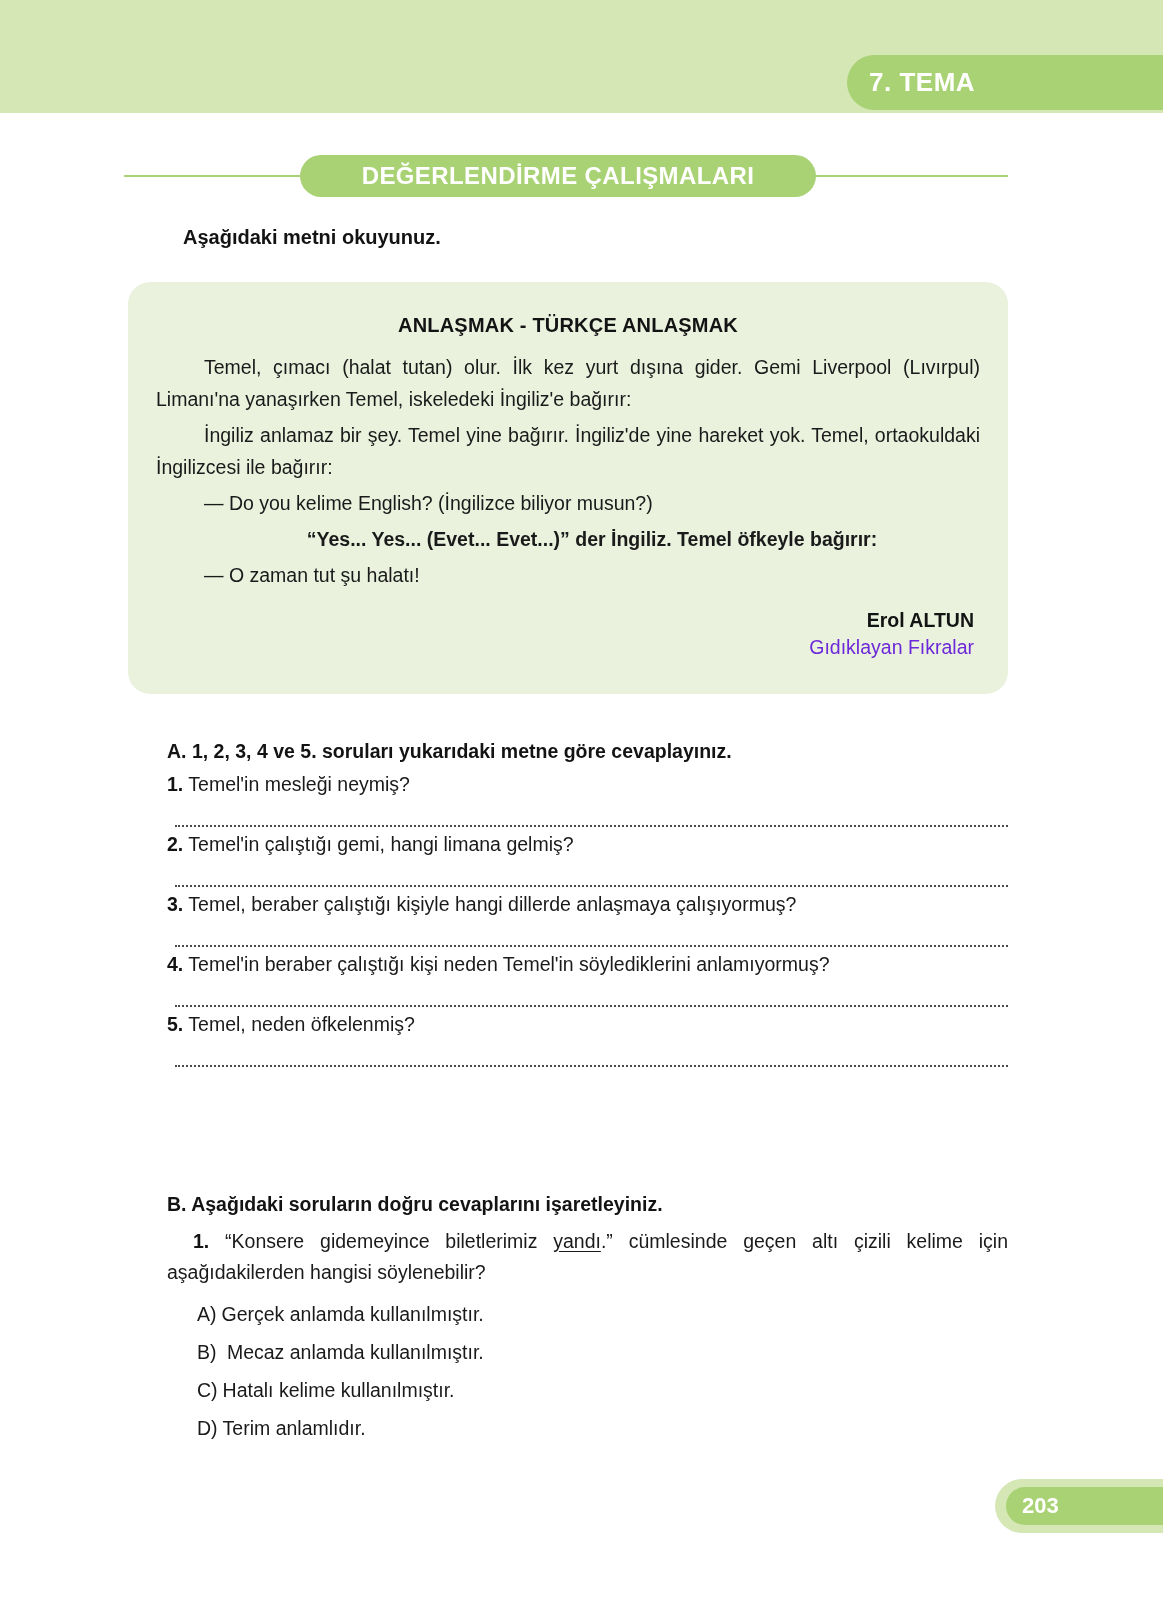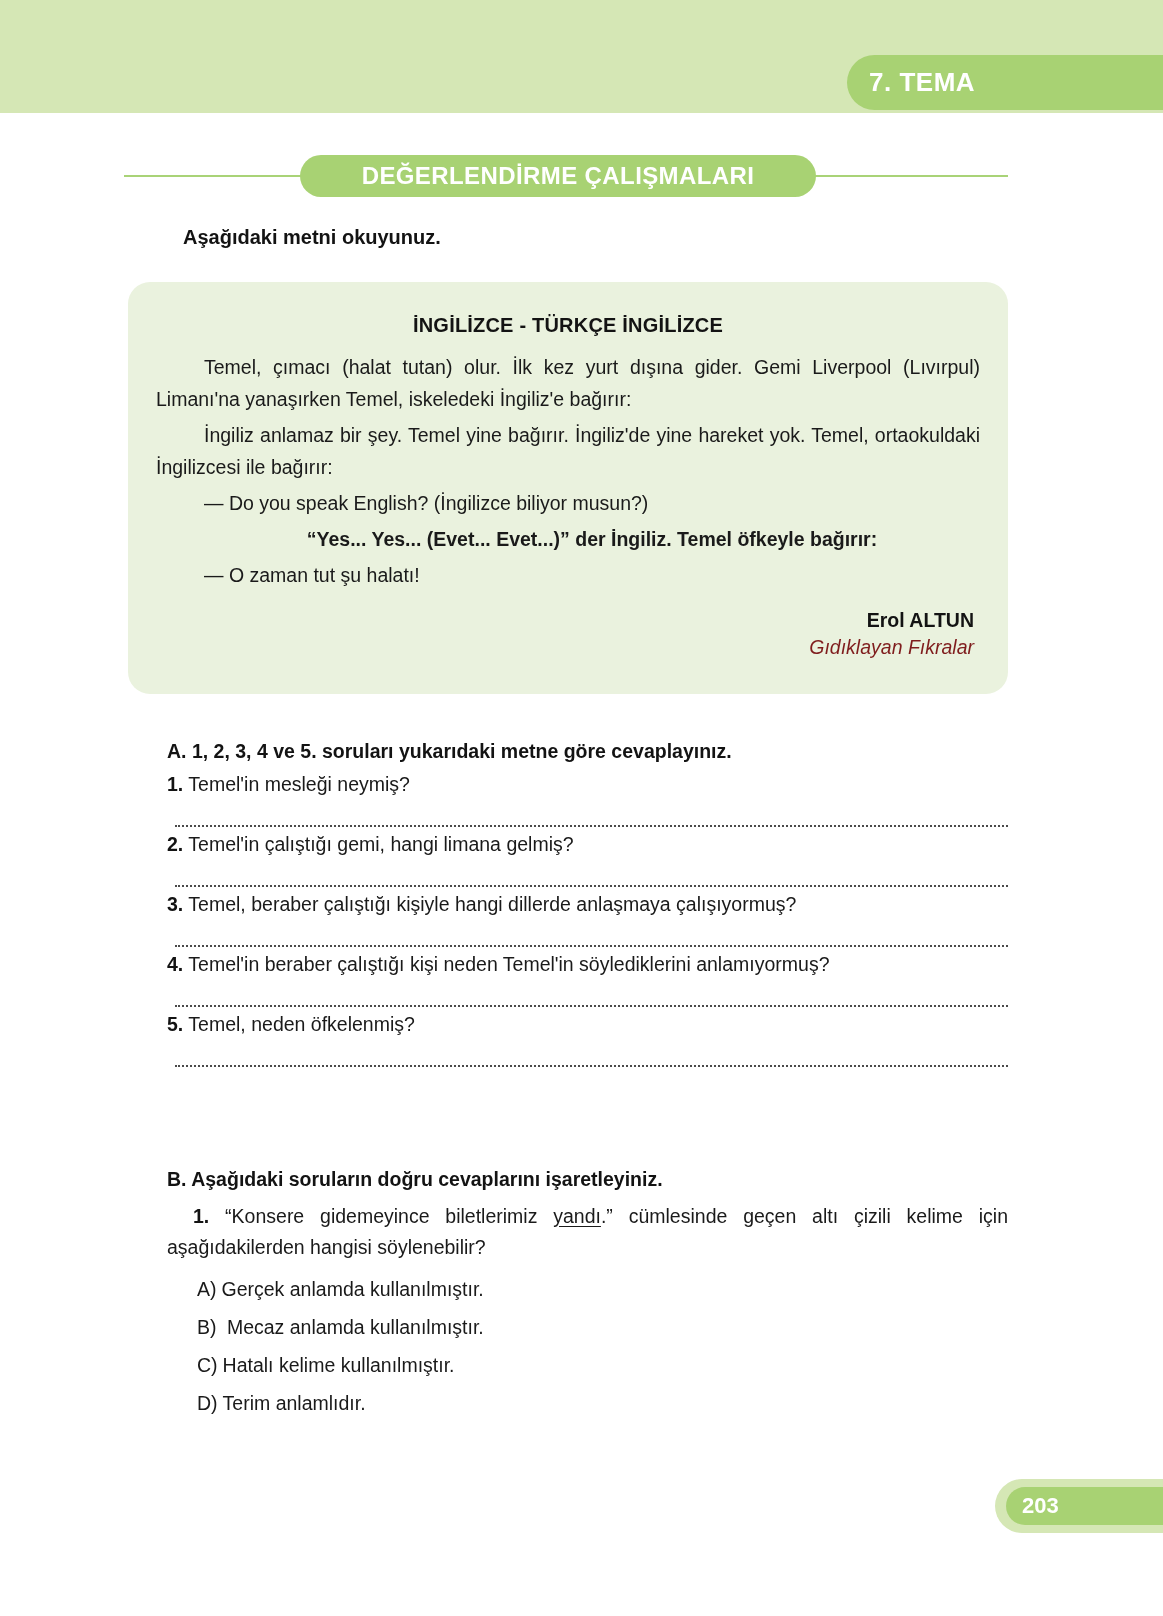--- a/index.html
+++ b/index.html
@@ -128,24 +128,23 @@
     text-align: right;
     font-size: 19.5px;
     font-weight: bold;
     color: #131313;
     margin-top: 18px;
     padding-right: 6px;
   }
   .source {
     text-align: right;
     font-size: 19.5px;
-    color: #7f1d1d;
+    color: #6d28d9;
     margin-top: 4px;
     padding-right: 6px;
-    font-style: italic;
   }
 
   
   .section-a {
     position: absolute;
     left: 167px;
     top: 740px;
     width: 841px;
   }
   .section-head {
@@ -168,21 +167,21 @@
     height: 26px;
     margin: 0 0 6px 8px;
     border-bottom: 2px dotted #4a4a4a;
     width: 833px;
   }
 
   
   .section-b {
     position: absolute;
     left: 167px;
-    top: 1168px;
+    top: 1193px;
     width: 841px;
   }
   .b-question {
     font-size: 19.5px;
     line-height: 31px;
     color: #1a1a1a;
     margin-top: 8px;
     text-align: justify;
   }
   .b-question .q-num { margin-left: 26px; }
@@ -239,24 +238,24 @@
   <div class="rule rule-left"></div>
   <div class="rule rule-right"></div>
   <div class="title-pill">
     <span class="title-pill-label">DEĞERLENDİRME ÇALIŞMALARI</span>
   </div>
 </div>
 
 <div class="instruction">Aşağıdaki metni okuyunuz.</div>
 
 <div class="text-box">
-  <div class="text-title">İNGİLİZCE - TÜRKÇE İNGİLİZCE</div>
+  <div class="text-title">ANLAŞMAK - TÜRKÇE ANLAŞMAK</div>
   <p class="para indent">Temel, çımacı (halat tutan) olur. İlk kez yurt dışına gider. Gemi Liverpool (Lıvırpul) Limanı'na yanaşırken Temel, iskeledeki İngiliz'e bağırır:</p>
   <p class="para indent">İngiliz anlamaz bir şey. Temel yine bağırır. İngiliz'de yine hareket yok. Temel, ortaokuldaki İngilizcesi ile bağırır:</p>
-  <p class="para dash">— Do you speak English? (İngilizce biliyor musun?)</p>
+  <p class="para dash">— Do you kelime English? (İngilizce biliyor musun?)</p>
   <p class="para quote">“Yes... Yes... (Evet... Evet...)” der İngiliz. Temel öfkeyle bağırır:</p>
   <p class="para dash">— O zaman tut şu halatı!</p>
   <div class="author">Erol ALTUN</div>
   <div class="source">Gıdıklayan Fıkralar</div>
 </div>
 
 <div class="section-a">
   <div class="section-head">A. 1, 2, 3, 4 ve 5. soruları yukarıdaki metne göre cevaplayınız.</div>
 
   <div class="q-row">

